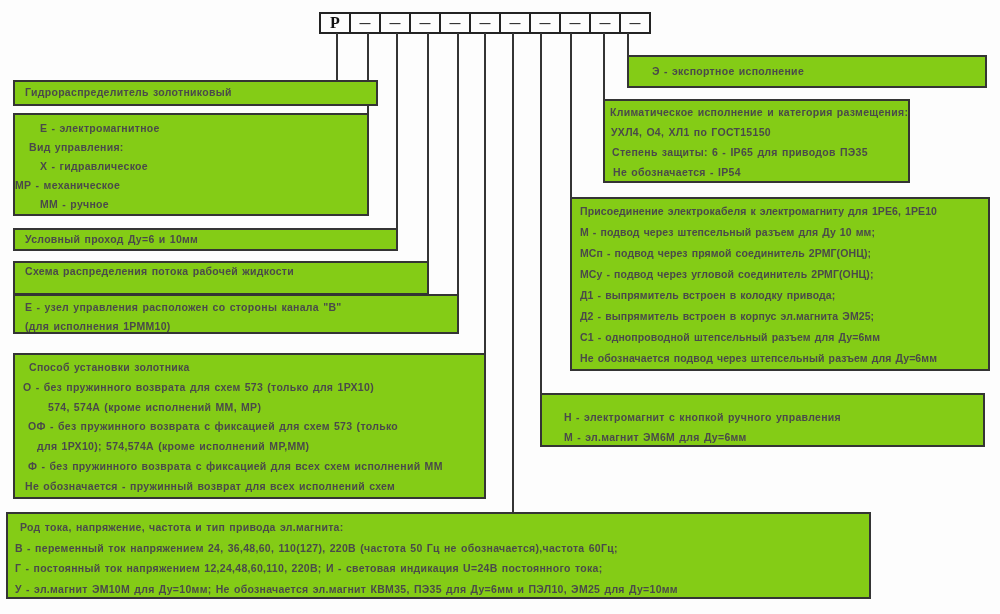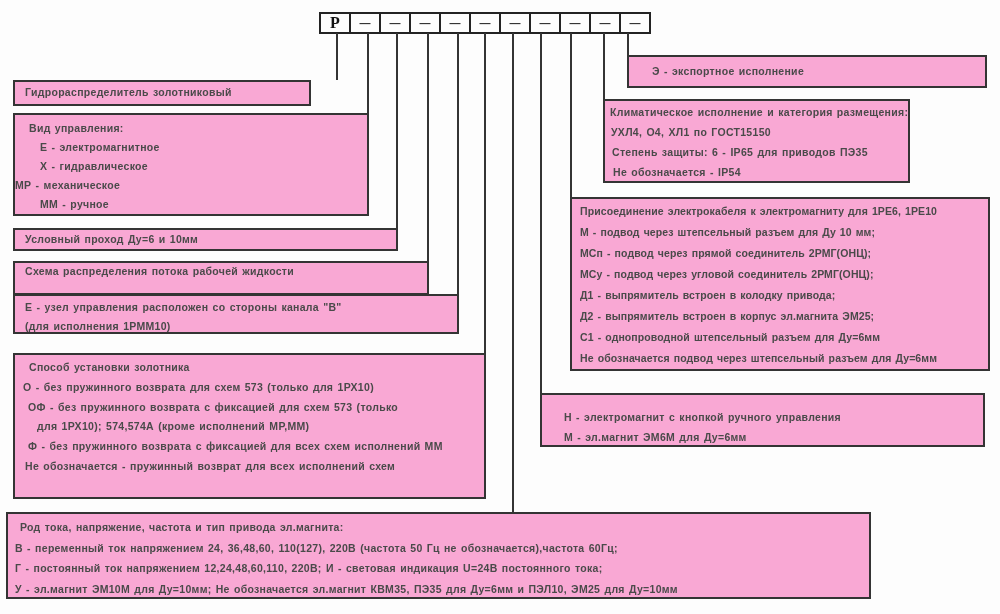--- a/index.html
+++ b/index.html
@@ -1,21 +1,21 @@
 <!DOCTYPE html>
 <html><head>
 <meta charset="utf-8">
 <style>
   html,body{margin:0;padding:0;background:#e8e8e8;}
   .canvas{
     position:relative;width:1000px;height:614px;background:#fdfdfd;
     font-family:"Liberation Sans", sans-serif;overflow:hidden;
   }
   .box{
-    position:absolute;border:2px solid #343434;box-sizing:border-box;background:#f9a8d4;
+    position:absolute;border:2px solid #343434;box-sizing:border-box;background:#84cc16;
     color:#4a4a4a;font-weight:bold;font-size:10.5px;letter-spacing:0.3px;word-spacing:1px;
   }
   .ln{white-space:nowrap;}
   .vline{position:absolute;width:2px;background:#343434;}
   .cellrow{position:absolute;left:319px;top:12px;display:flex;}
   .cell{
     width:32px;height:22px;border:2px solid #232323;box-sizing:border-box;background:#fdfdfd;
     margin-left:-2px;display:flex;align-items:center;justify-content:center;
     font-size:11px;font-weight:bold;color:#2e2e2e;
   }
@@ -47,27 +47,27 @@
   <div class="vline" style="left:396px;top:33px;height:195px"></div>
   <div class="vline" style="left:427px;top:33px;height:228px"></div>
   <div class="vline" style="left:457px;top:33px;height:261px"></div>
   <div class="vline" style="left:484px;top:33px;height:320px"></div>
   <div class="vline" style="left:512px;top:33px;height:479px"></div>
   <div class="vline" style="left:540px;top:33px;height:360px"></div>
   <div class="vline" style="left:570px;top:33px;height:164px"></div>
   <div class="vline" style="left:603px;top:33px;height:66px"></div>
   <div class="vline" style="left:627px;top:33px;height:22px"></div>
 
-  <div class="box" style="left:13px;top:80px;width:298px;height:26px;line-height:21px">
+  <div class="box" style="left:13px;top:80px;width:365px;height:26px;line-height:21px">
     <div class="ln" style="padding-left:10px">Гидрораспределитель золотниковый</div>
   </div>
 
   <div class="box" style="left:13px;top:113px;width:356px;height:103px;line-height:19px;padding-top:4px">
+    <div class="ln" style="padding-left:25px">Е - электромагнитное</div>
     <div class="ln" style="padding-left:14px">Вид управления:</div>
-    <div class="ln" style="padding-left:25px">Е - электромагнитное</div>
     <div class="ln" style="padding-left:25px">Х - гидравлическое</div>
     <div class="ln" style="">МР - механическое</div>
     <div class="ln" style="padding-left:25px">ММ - ручное</div>
   </div>
 
   <div class="box" style="left:13px;top:228px;width:385px;height:23px;line-height:18px">
     <div class="ln" style="padding-left:10px">Условный проход Ду=6 и 10мм</div>
   </div>
 
   <div class="box" style="left:13px;top:261px;width:416px;height:34px;line-height:17px">
@@ -75,20 +75,21 @@
   </div>
 
   <div class="box" style="left:13px;top:294px;width:446px;height:40px;line-height:19px;padding-top:2px">
     <div class="ln" style="padding-left:10px">Е - узел управления расположен со стороны канала "В"</div>
     <div class="ln" style="padding-left:10px">(для исполнения 1РММ10)</div>
   </div>
 
   <div class="box" style="left:13px;top:353px;width:473px;height:146px;line-height:19.8px;padding-top:3px">
     <div class="ln" style="padding-left:14px">Способ установки  золотника</div>
     <div class="ln" style="padding-left:8px">О - без пружинного возврата для схем 573 (только для 1РХ10)</div>
+    <div class="ln" style="padding-left:33px">574, 574А (кроме исполнений ММ, МР)</div>
     <div class="ln" style="padding-left:13px">ОФ - без пружинного возврата с фиксацией для схем 573 (только</div>
     <div class="ln" style="padding-left:22px">для 1РХ10);  574,574А (кроме исполнений МР,ММ)</div>
     <div class="ln" style="padding-left:13px">Ф - без пружинного возврата с фиксацией для всех схем исполнений ММ</div>
     <div class="ln" style="padding-left:10px">Не обозначается - пружинный возврат для всех исполнений схем</div>
   </div>
 
   <div class="box" style="left:6px;top:512px;width:865px;height:87px;line-height:20.5px;padding-top:3px">
     <div class="ln" style="padding-left:12px">Род тока, напряжение, частота и тип привода эл.магнита:</div>
     <div class="ln" style="padding-left:7px">В - переменный ток напряжением 24, 36,48,60, 110(127), 220В (частота 50 Гц  не обозначается),частота 60Гц;</div>
     <div class="ln" style="padding-left:7px">Г - постоянный ток напряжением 12,24,48,60,110, 220В;  И - световая индикация U=24В постоянного тока;</div>

